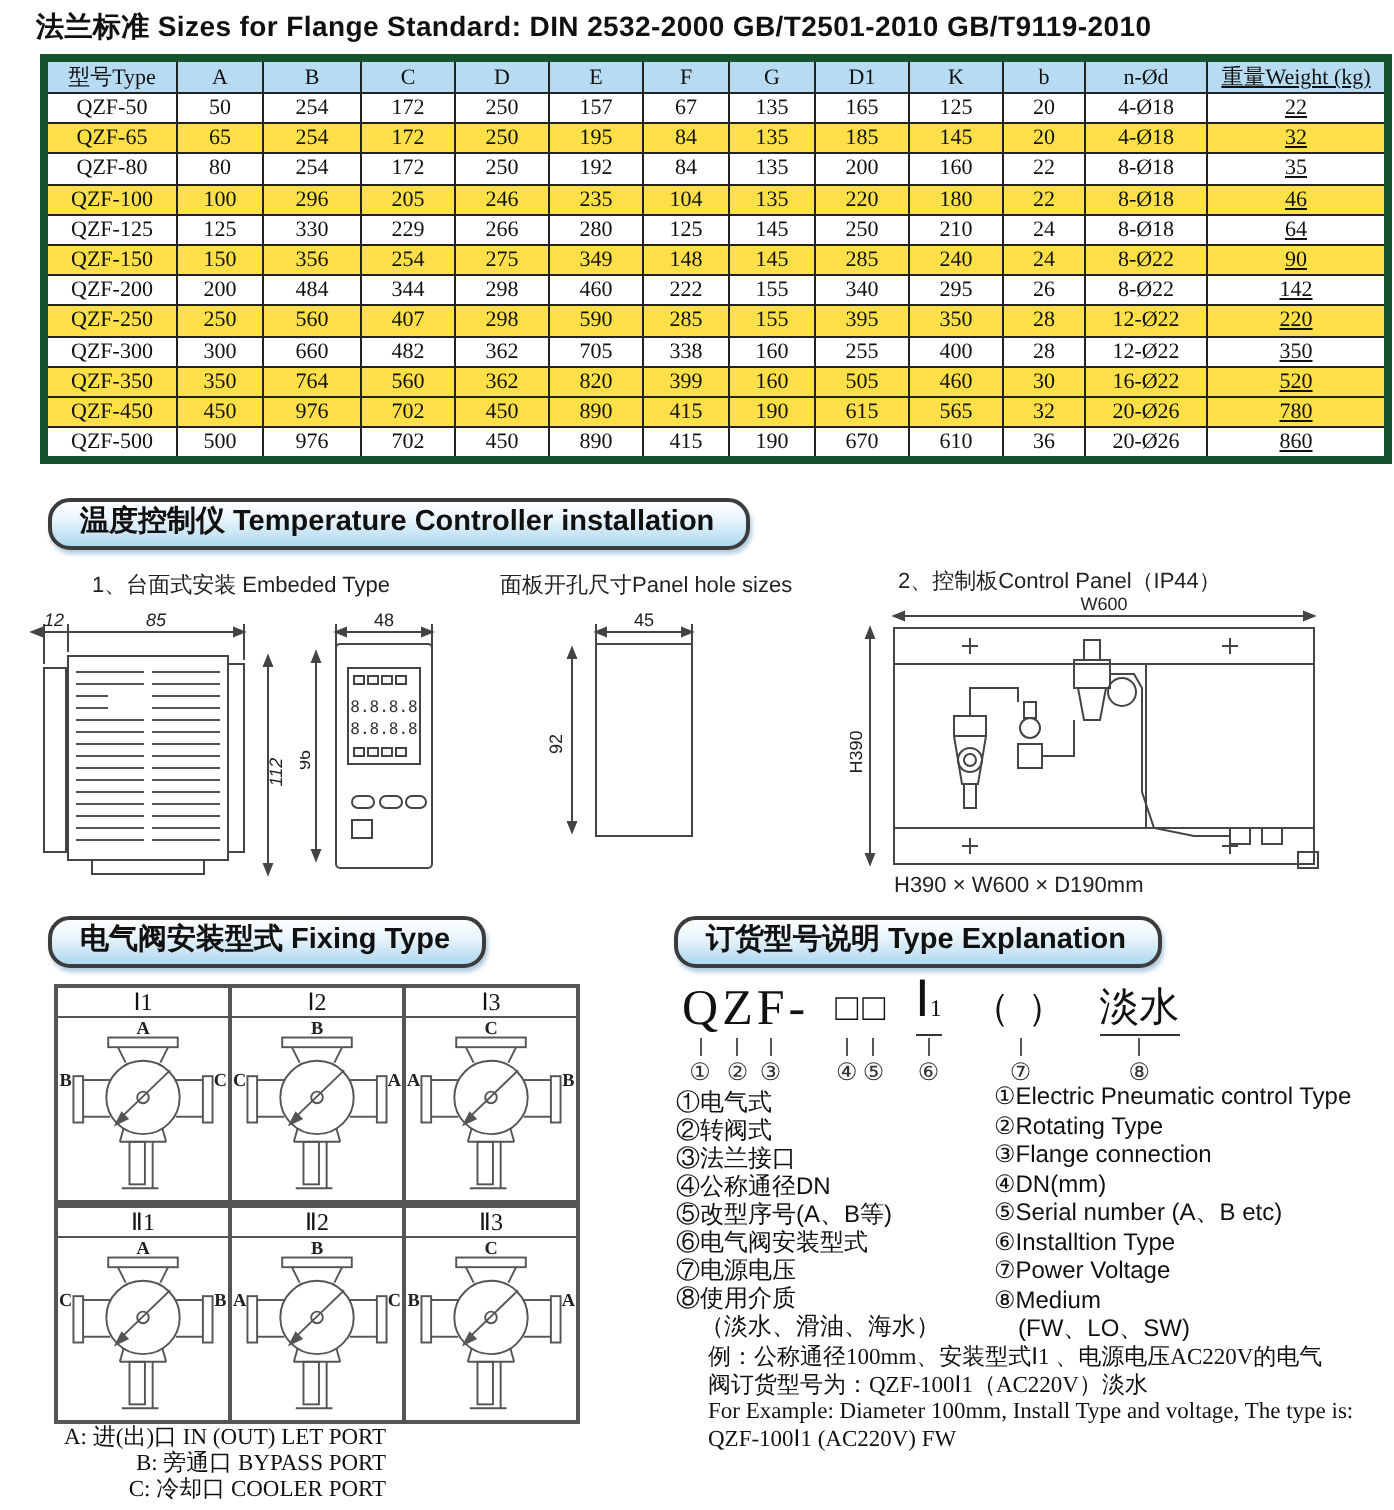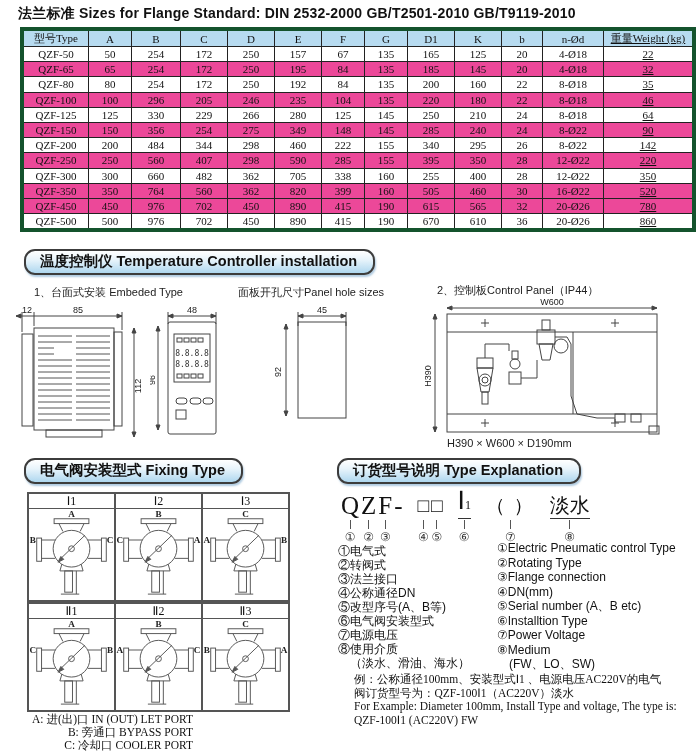--- a/index.html
+++ b/index.html
@@ -6,40 +6,40 @@
   #page{position:relative;width:697px;height:755px;background:#fff;overflow:hidden;
         font-family:"Liberation Sans",sans-serif;color:#111;}
   
   .page-title{position:absolute;left:18px;top:5px;font-size:14px;font-weight:bold;
               font-family:"Liberation Sans",sans-serif;letter-spacing:.2px;}
   
   .ft{position:absolute;left:20px;top:27px;border-collapse:collapse;
       font-family:"Liberation Serif",serif;font-size:11px;border:4px solid #14532d;}
   .ft th,.ft td{border:1px solid #222;height:14.2px;text-align:center;padding:0 1px;font-weight:normal;}
   .ft thead tr{background:#b7dbf0;}
-  .ft tr.alt{background:#ec4899;}
+  .ft tr.alt{background:#fde047;}
   .ft th:nth-child(1),.ft td:nth-child(1){width:62px;}
   .ft th:nth-child(2),.ft td:nth-child(2){width:40px;}
   .ft th:nth-child(3),.ft td:nth-child(3){width:46px;}
   .ft th:nth-child(4),.ft td:nth-child(4){width:44px;}
   .ft th:nth-child(5),.ft td:nth-child(5){width:44px;}
   .ft th:nth-child(6),.ft td:nth-child(6){width:44px;}
   .ft th:nth-child(7),.ft td:nth-child(7){width:40px;}
   .ft th:nth-child(8),.ft td:nth-child(8){width:40px;}
   .ft th:nth-child(9),.ft td:nth-child(9){width:44px;}
   .ft th:nth-child(10),.ft td:nth-child(10){width:44px;}
   .ft th:nth-child(11),.ft td:nth-child(11){width:38px;}
   .ft th:nth-child(12),.ft td:nth-child(12){width:58px;}
   .ft th:nth-child(13),.ft td:nth-child(13){width:86px;text-decoration:underline;}
   
   .pill{position:absolute;height:19px;line-height:19px;padding:1px 16px 2px 14px;
         border:2px solid #3c3c3c;border-radius:11px;font-size:14.5px;font-weight:bold;
         background:linear-gradient(180deg,#ffffff 0%,#e8f4fb 40%,#aed7ef 100%);
         box-shadow:1px 2px 2px rgba(110,160,200,.55);white-space:nowrap;}
-  .sublabel{position:absolute;font-size:11px;color:#222;white-space:nowrap;}
+  .sublabel{position:absolute;font-size:11px;color:#222;white-space:nowrap;margin-left:12px;}
   
   .tech{position:absolute;}
   .tech svg{display:block;}
   .dim{font-family:"Liberation Sans",sans-serif;font-size:9px;fill:#222;text-anchor:middle;}
   .caption{position:absolute;font-size:11px;color:#222;}
   
   .fixgrid{position:absolute;display:grid;grid-template-columns:repeat(3,87px);border:1px solid #555;}
   .fix-cell{border:1px solid #555;margin:0;}
   .fix-label{height:14px;line-height:14px;border-bottom:1px solid #555;text-align:center;
              font-family:"Liberation Serif",serif;font-size:12px;}
@@ -270,21 +270,21 @@
           <td>860</td>
         </tr>
       </tbody>
   </table>
 
   <div class="pill" style="left:24px;top:249px;">温度控制仪 Temperature Controller installation</div>
   <div class="sublabel" style="left:34px;top:285px;">1、台面式安装 Embeded Type</div>
   <div class="sublabel" style="left:238px;top:285px;">面板开孔尺寸Panel hole sizes</div>
   <div class="sublabel" style="left:437px;top:283px;">2、控制板Control Panel（IP44）</div>
 
-  <div class="tech" style="left:10px;top:306px;">
+  <div class="tech" style="left:10px;top:306px;font-style:italic;">
     <svg width="138" height="140" viewBox="0 0 138 140">
       <g stroke="#444" fill="none" stroke-width="1">
         <line x1="6" y1="10" x2="24" y2="10"></line>
           <polygon points="6,10 11,8 11,12" fill="#444"></polygon>
         <line x1="24" y1="10" x2="112" y2="10"></line>
           <polygon points="112,10 107,8 107,12" fill="#444"></polygon>
         <line x1="12" y1="6" x2="12" y2="26"></line>
           <line x1="24" y1="6" x2="24" y2="20"></line>
           <line x1="112" y1="6" x2="112" y2="24"></line>
         <rect x="12" y="28" width="11" height="92"></rect>

